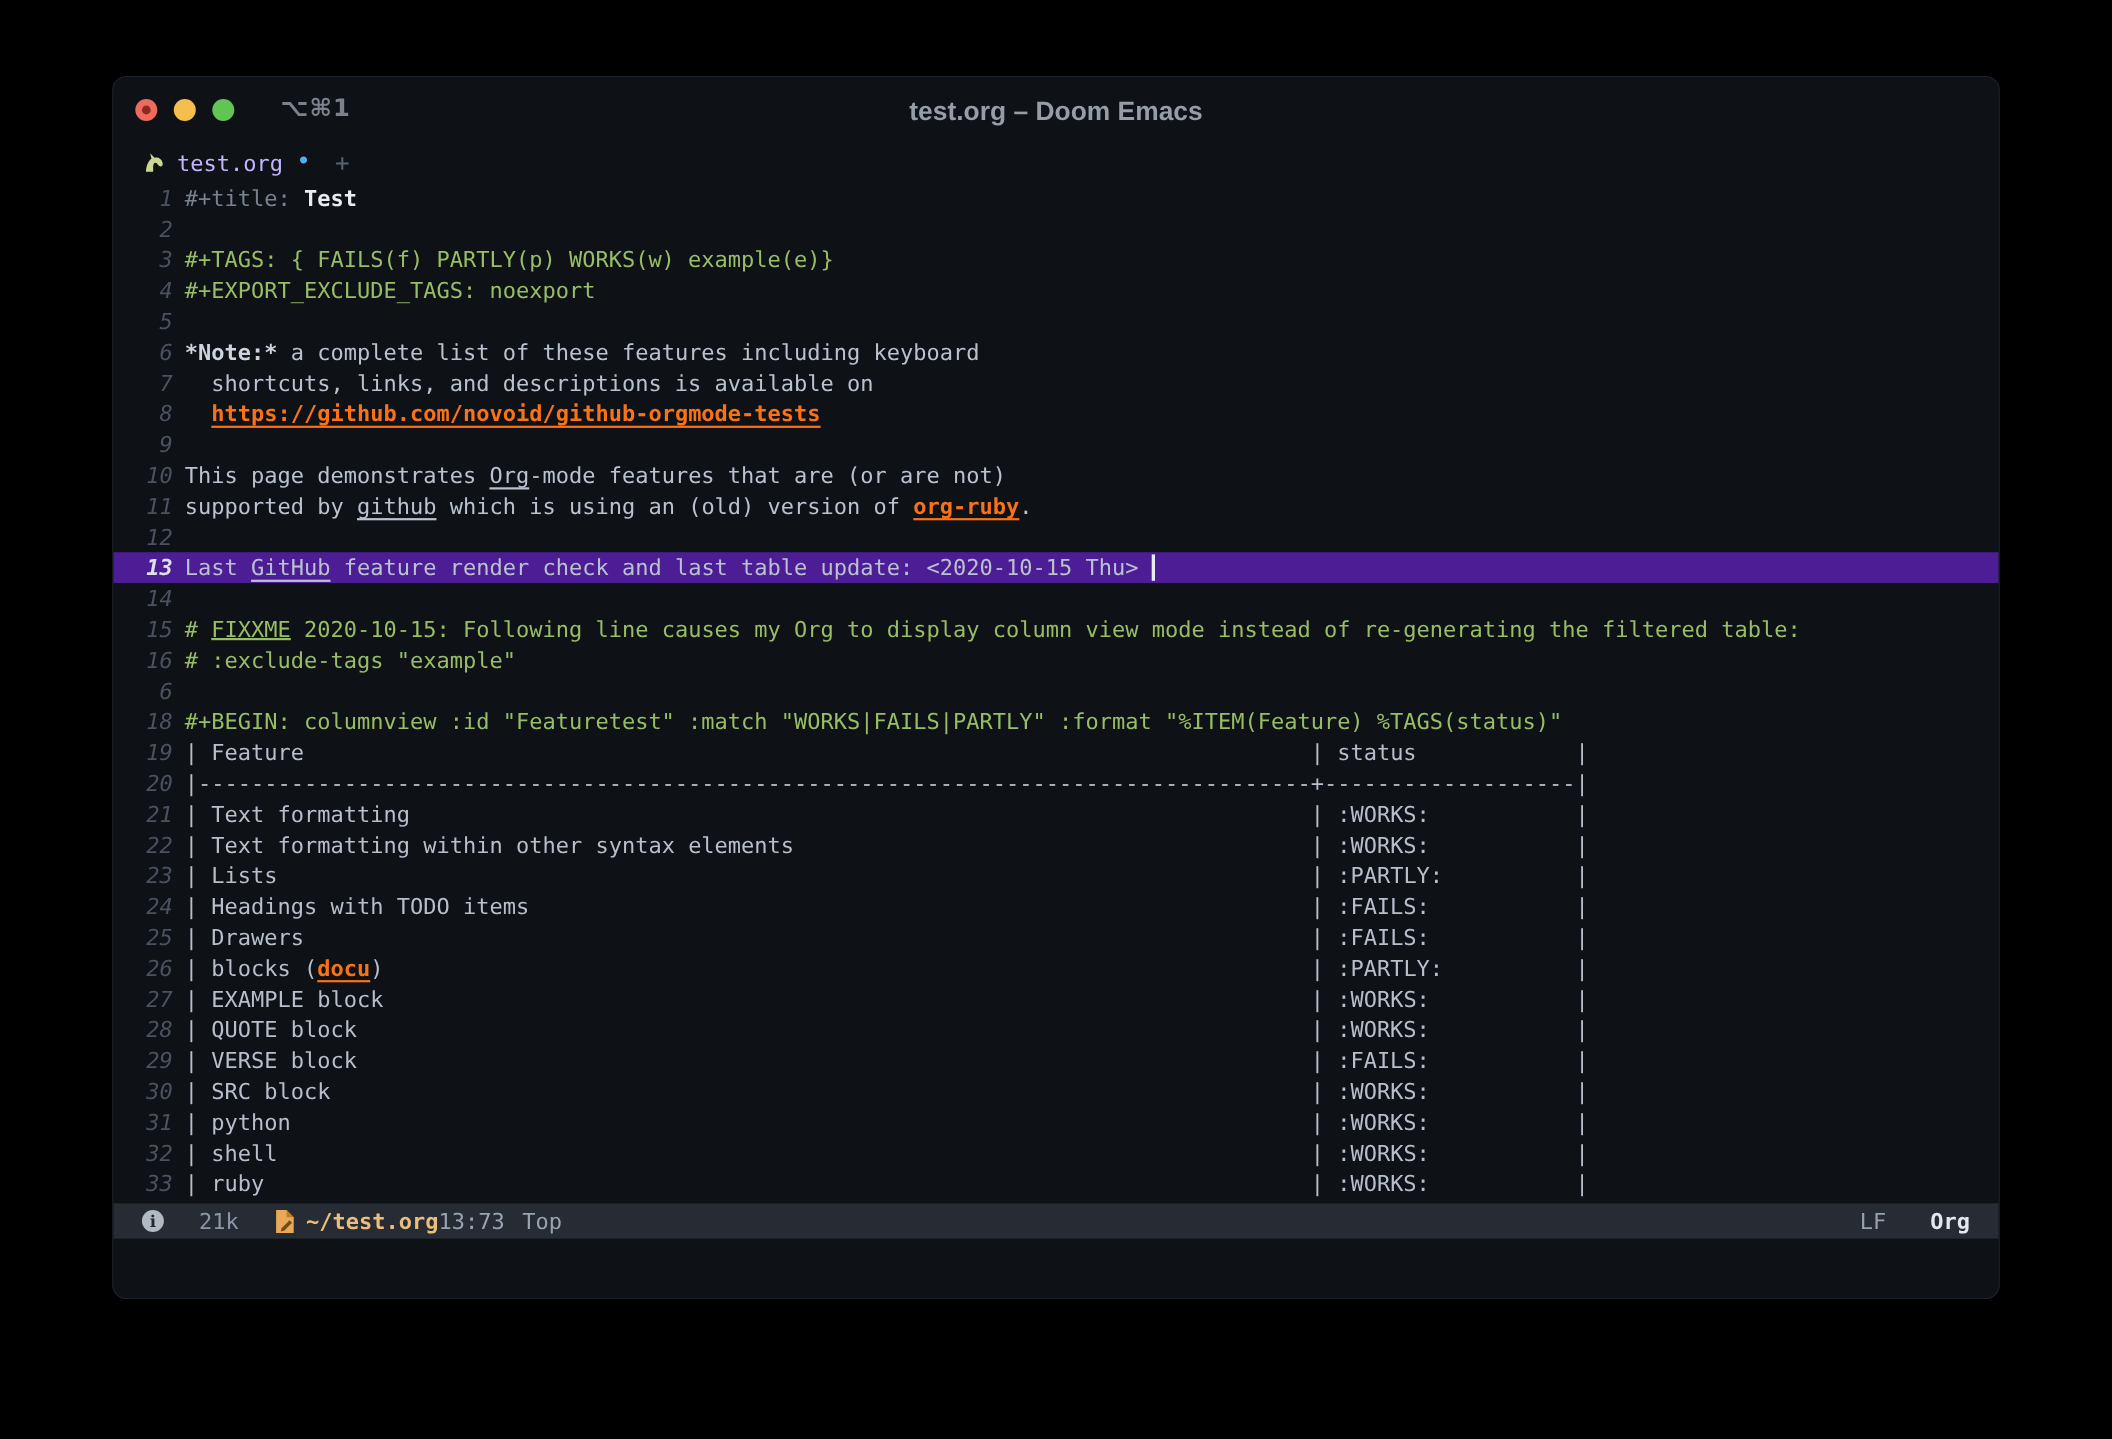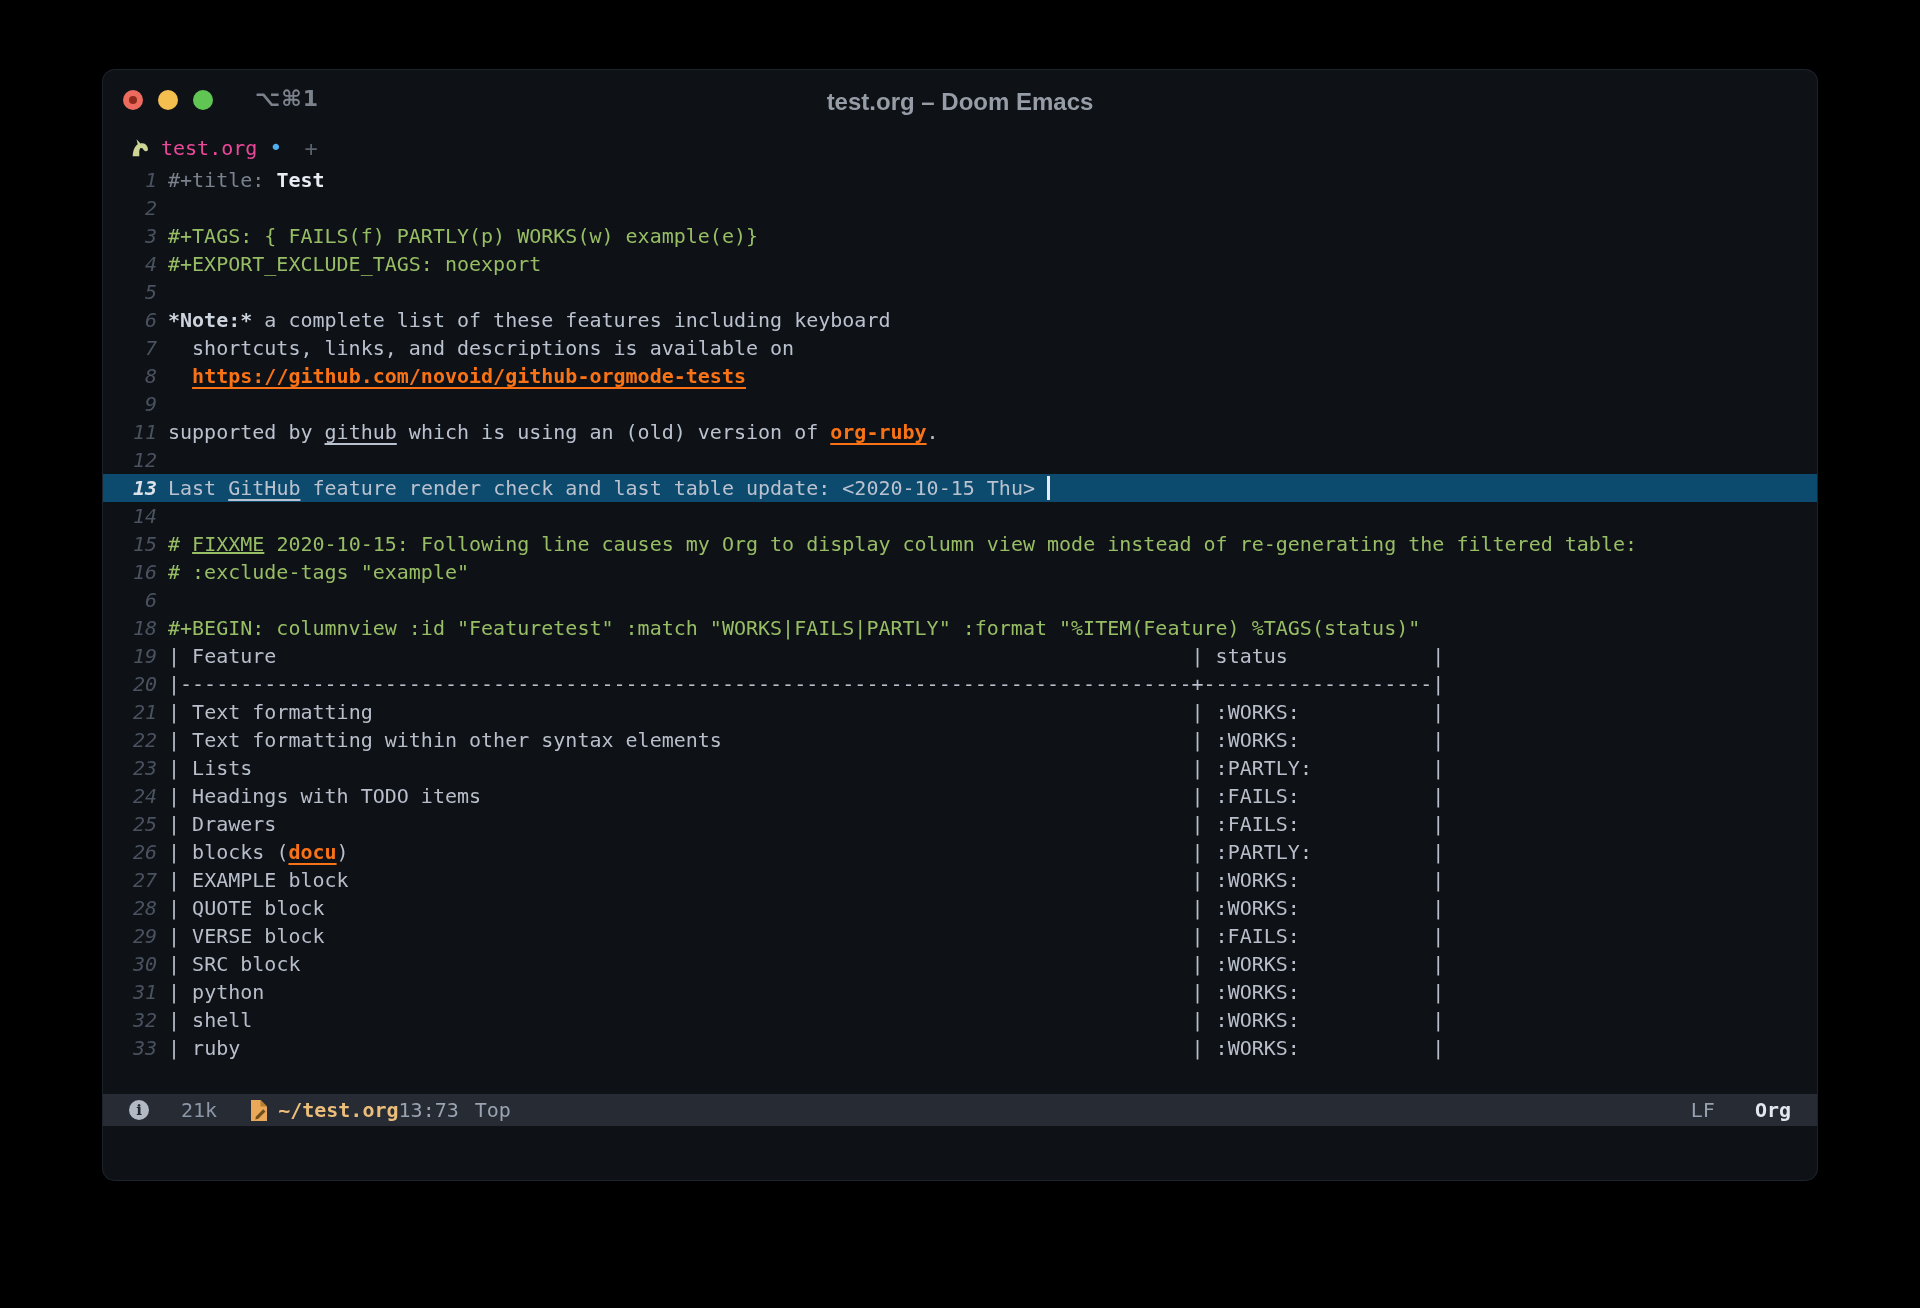--- a/index.html
+++ b/index.html
@@ -19,28 +19,28 @@
   .light.yellow{background:#f4bf4f;}
   .light.green{background:#61c554;}
   .shortcut{position:absolute;left:152px;top:16px;color:#7c828c;font-weight:bold;
             font-size:22px;font-family:"DejaVu Sans",sans-serif;letter-spacing:1px;}
   .wtitle{position:absolute;left:0;right:0;top:18px;text-align:center;color:#979da7;
           font-weight:bold;font-size:24px;font-family:"Liberation Sans","DejaVu Sans",sans-serif;}
 
   
   .tabbar{position:absolute;top:62px;left:0;right:0;height:32px;display:flex;align-items:center;padding-left:26px;}
   .tab{display:flex;align-items:center;gap:10px;}
-  .tab-name{color:#ec4899;font-size:20px;}
+  .tab-name{color:#c4b5fd;font-size:20px;}
   .mod-dot{color:#51afef;font-size:22px;line-height:20px;margin-left:2px;}
   .new-tab{color:#5a626d;font-size:22px;margin-left:22px;}
 
   
   .editor{position:absolute;top:96px;left:0;right:0;}
   .line{display:flex;height:28px;line-height:28px;font-size:20px;white-space:pre;}
-  .line.hl{background:#0c4a6e;}
+  .line.hl{background:#4c1d95;}
   .lnum{flex:none;width:54px;text-align:right;color:#4a525f;font-style:italic;}
   .lnum.cur{color:#dde2ea;font-weight:bold;}
   .ltxt{margin-left:11px;white-space:pre;}
 
   .fg{color:#bbc2cf;}
   .tfg{color:#b8bfcb;}
   .kw{color:#7a828e;}
   .ttl{color:#e9edf3;font-weight:bold;}
   .meta{color:#98be65;}
   .metau{color:#98be65;text-decoration:underline;}
@@ -97,20 +97,21 @@
     <div>
         <div class="line"><span class="lnum">1</span><span class="ltxt"><span class="kw">#+title: </span><span class="ttl">Test</span></span></div>
         <div class="line"><span class="lnum">2</span><span class="ltxt"></span></div>
         <div class="line"><span class="lnum">3</span><span class="ltxt"><span class="meta">#+TAGS: { FAILS(f) PARTLY(p) WORKS(w) example(e)}</span></span></div>
         <div class="line"><span class="lnum">4</span><span class="ltxt"><span class="meta">#+EXPORT_EXCLUDE_TAGS: noexport</span></span></div>
         <div class="line"><span class="lnum">5</span><span class="ltxt"></span></div>
         <div class="line"><span class="lnum">6</span><span class="ltxt"><span class="bold">*Note:*</span><span class="fg"> a complete list of these features including keyboard</span></span></div>
         <div class="line"><span class="lnum">7</span><span class="ltxt"><span class="fg">  shortcuts, links, and descriptions is available on</span></span></div>
         <div class="line"><span class="lnum">8</span><span class="ltxt"><span class="fg">  </span><span class="link">https://github.com/novoid/github-orgmode-tests</span></span></div>
         <div class="line"><span class="lnum">9</span><span class="ltxt"></span></div>
+        <div class="line"><span class="lnum">10</span><span class="ltxt"><span class="fg">This page demonstrates </span><span class="ul">Org</span><span class="fg">-mode features that are (or are not)</span></span></div>
         <div class="line"><span class="lnum">11</span><span class="ltxt"><span class="fg">supported by </span><span class="ul">github</span><span class="fg"> which is using an (old) version of </span><span class="link">org-ruby</span><span class="fg">.</span></span></div>
         <div class="line"><span class="lnum">12</span><span class="ltxt"></span></div>
         <div class="line hl"><span class="lnum cur">13</span><span class="ltxt"><span class="fg">Last </span><span class="ul">GitHub</span><span class="fg"> feature render check and last table update: &lt;2020-10-15 Thu&gt; </span><span class="cursor"></span></span></div>
         <div class="line"><span class="lnum">14</span><span class="ltxt"></span></div>
         <div class="line"><span class="lnum">15</span><span class="ltxt"><span class="meta"># </span><span class="metau">FIXXME</span><span class="meta"> 2020-10-15: Following line causes my Org to display column view mode instead of re-generating the filtered table:</span></span></div>
         <div class="line"><span class="lnum">16</span><span class="ltxt"><span class="meta"># :exclude-tags "example"</span></span></div>
         <div class="line"><span class="lnum">6</span><span class="ltxt"></span></div>
         <div class="line"><span class="lnum">18</span><span class="ltxt"><span class="meta">#+BEGIN: columnview :id "Featuretest" :match "WORKS|FAILS|PARTLY" :format "%ITEM(Feature) %TAGS(status)"</span></span></div>
         <div class="line"><span class="lnum">19</span><span class="ltxt"><span class="tfg">| </span><span class="tfg">Feature</span><span class="tfg">                                                                            | status            |</span></span></div>
         <div class="line"><span class="lnum">20</span><span class="ltxt"><span class="tfg">|------------------------------------------------------------------------------------+-------------------|</span></span></div>

